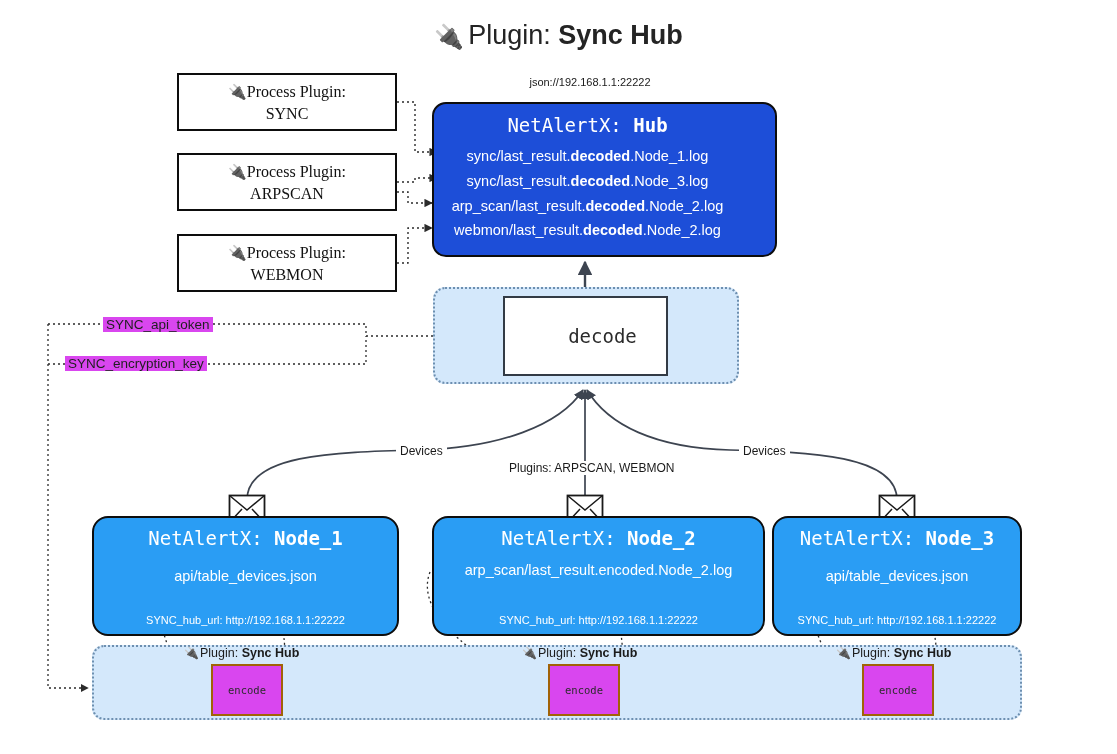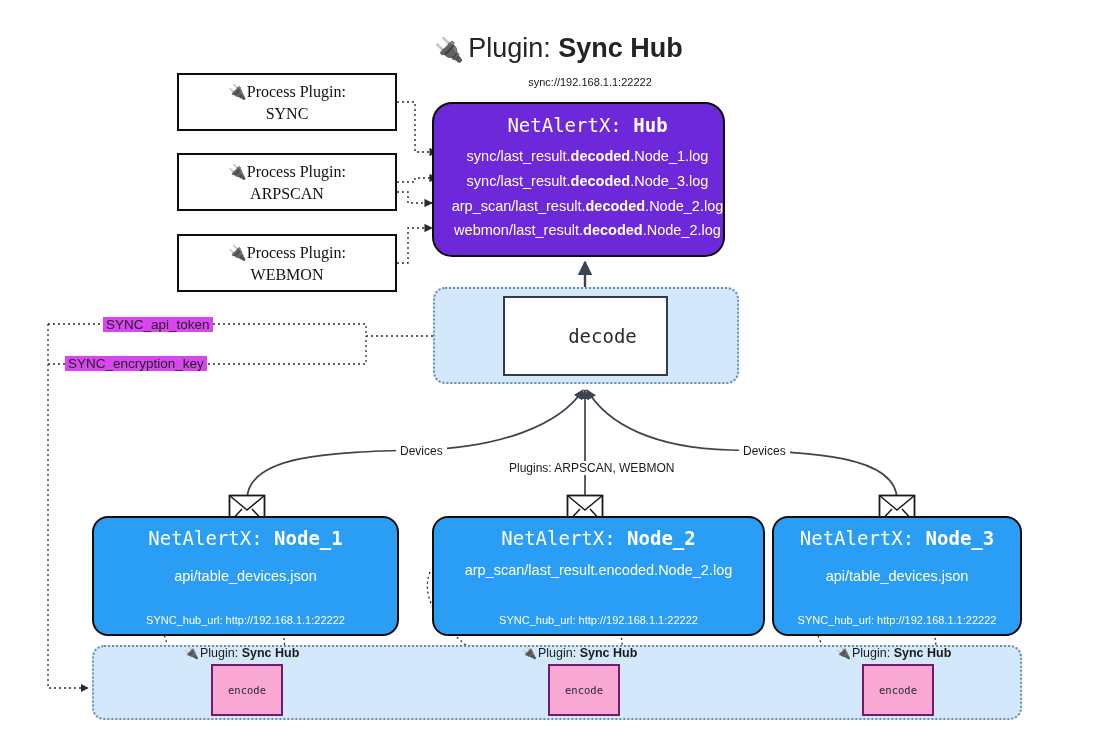--- a/index.html
+++ b/index.html
@@ -17,35 +17,34 @@
   .abs{position:absolute;box-sizing:border-box;}
 
   
   #title{
     left:0;top:18px;width:1117px;
     text-align:center;
     font-size:27px;
     line-height:34px;
     color:#242424;
     white-space:nowrap;
-    margin-top:13px;
   }
   #title .plug{font-size:24px;margin-right:4px;display:inline-block;transform:translateY(1px);}
   #title .strong{font-weight:bold;}
 
   
   #hub-url{
     left:430px;top:76px;width:320px;text-align:center;
     font-size:11px;color:#1a1a1a;
   }
   #hub{
-    left:432px;top:102px;width:293px;height:155px;
-    background:#6d28d9;
+    left:432px;top:102px;width:345px;height:155px;
+    background:#1d4ed8;
     border:2.5px solid #0d0d0d;
-    border-radius:20px;
+    border-radius:14px;
   }
   #hub-title{
     left:0;top:10px;width:307px;text-align:center;
     font-family:"DejaVu Sans Mono","Liberation Mono",monospace;
     font-size:19px;color:#ffffff;
   }
   #hub-title .strong{font-weight:bold;}
   .hub-line{
     width:307px;text-align:center;color:#ffffff;font-size:14.5px;
     white-space:nowrap;
@@ -137,21 +136,21 @@
   .enc-label{
     position:absolute;font-size:12.5px;color:#1b1b1b;white-space:nowrap;
   }
   .enc-label .strong{font-weight:bold;}
   .enc-label .plug{font-size:12px;margin-right:1px;}
   #enclab0{left:184px;top:646px;}
   #enclab1{left:522px;top:646px;}
   #enclab2{left:836px;top:646px;}
   .enc-box{
     position:absolute;width:68px;height:48px;
-    background:#f9a8d4;border:2px solid #701a75;
+    background:#d946ef;border:2px solid #a16207;
     display:flex;align-items:center;justify-content:center;
     font-family:"DejaVu Sans Mono","Liberation Mono",monospace;
     font-size:10.5px;color:#2b2b2b;
   }
   #encbox0{left:211px;top:664px;}
   #encbox1{left:548px;top:664px;}
   #encbox2{left:862px;top:664px;}
 </style>
 </head>
 <body>
@@ -196,21 +195,21 @@
 
     <path d="M818,572 C800,618 828,668 856,688" fill="none" stroke="#2b2b2b" stroke-width="1.3" stroke-dasharray="2 3" marker-end="url(#arrDot)"></path>
     <path d="M932,664 C946,640 920,600 899,534" fill="none" stroke="#2b2b2b" stroke-width="1.3" stroke-dasharray="2 3" marker-end="url(#arrDot)"></path>
   </svg>
 
   <div class="abs" id="title">
     <span class="plug">🔌</span><span>Plugin:</span>
     <span class="strong">Sync Hub</span>
   </div>
 
-  <div class="abs" id="hub-url">sync://192.168.1.1:22222</div>
+  <div class="abs" id="hub-url">json://192.168.1.1:22222</div>
 
   <div class="abs" id="hub">
     <div class="abs" id="hub-title">
       <span>NetAlertX:</span>
       <span class="strong">Hub</span>
     </div>
     <div class="abs hub-line" id="hubline0">
       <span>sync/last_result.</span><span class="strong">decoded</span><span>.Node_1.log</span>
     </div>
     <div class="abs hub-line" id="hubline1">

